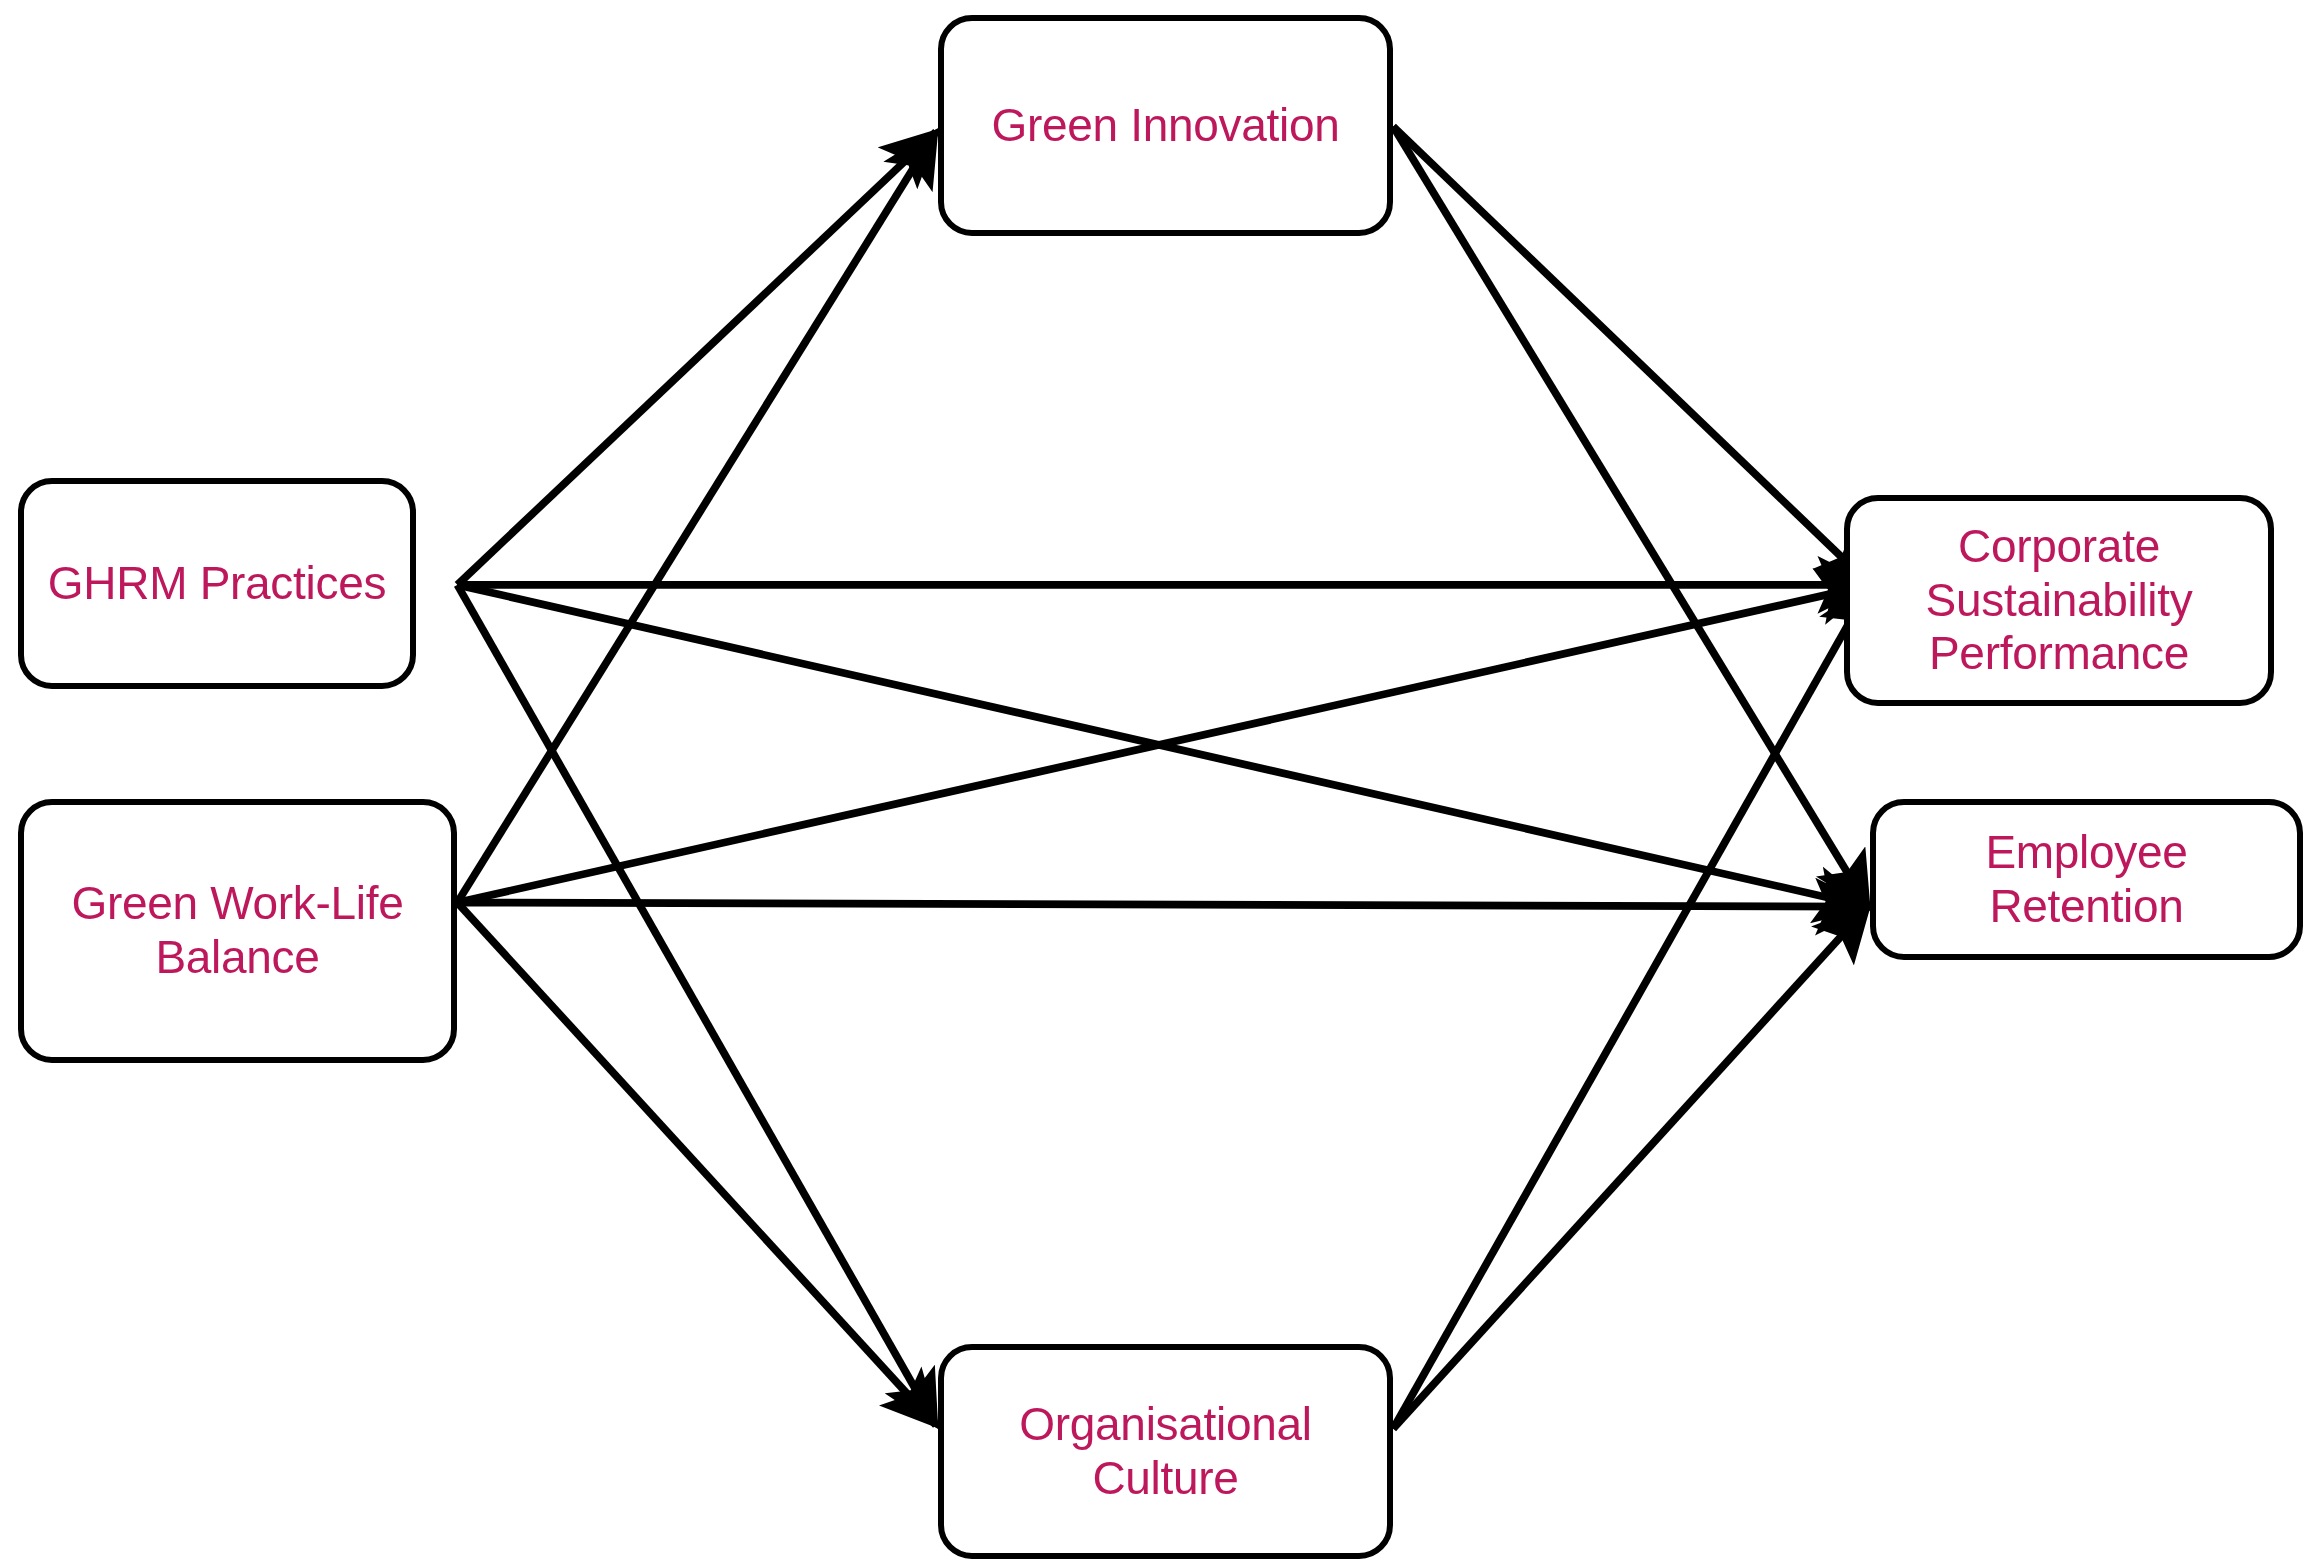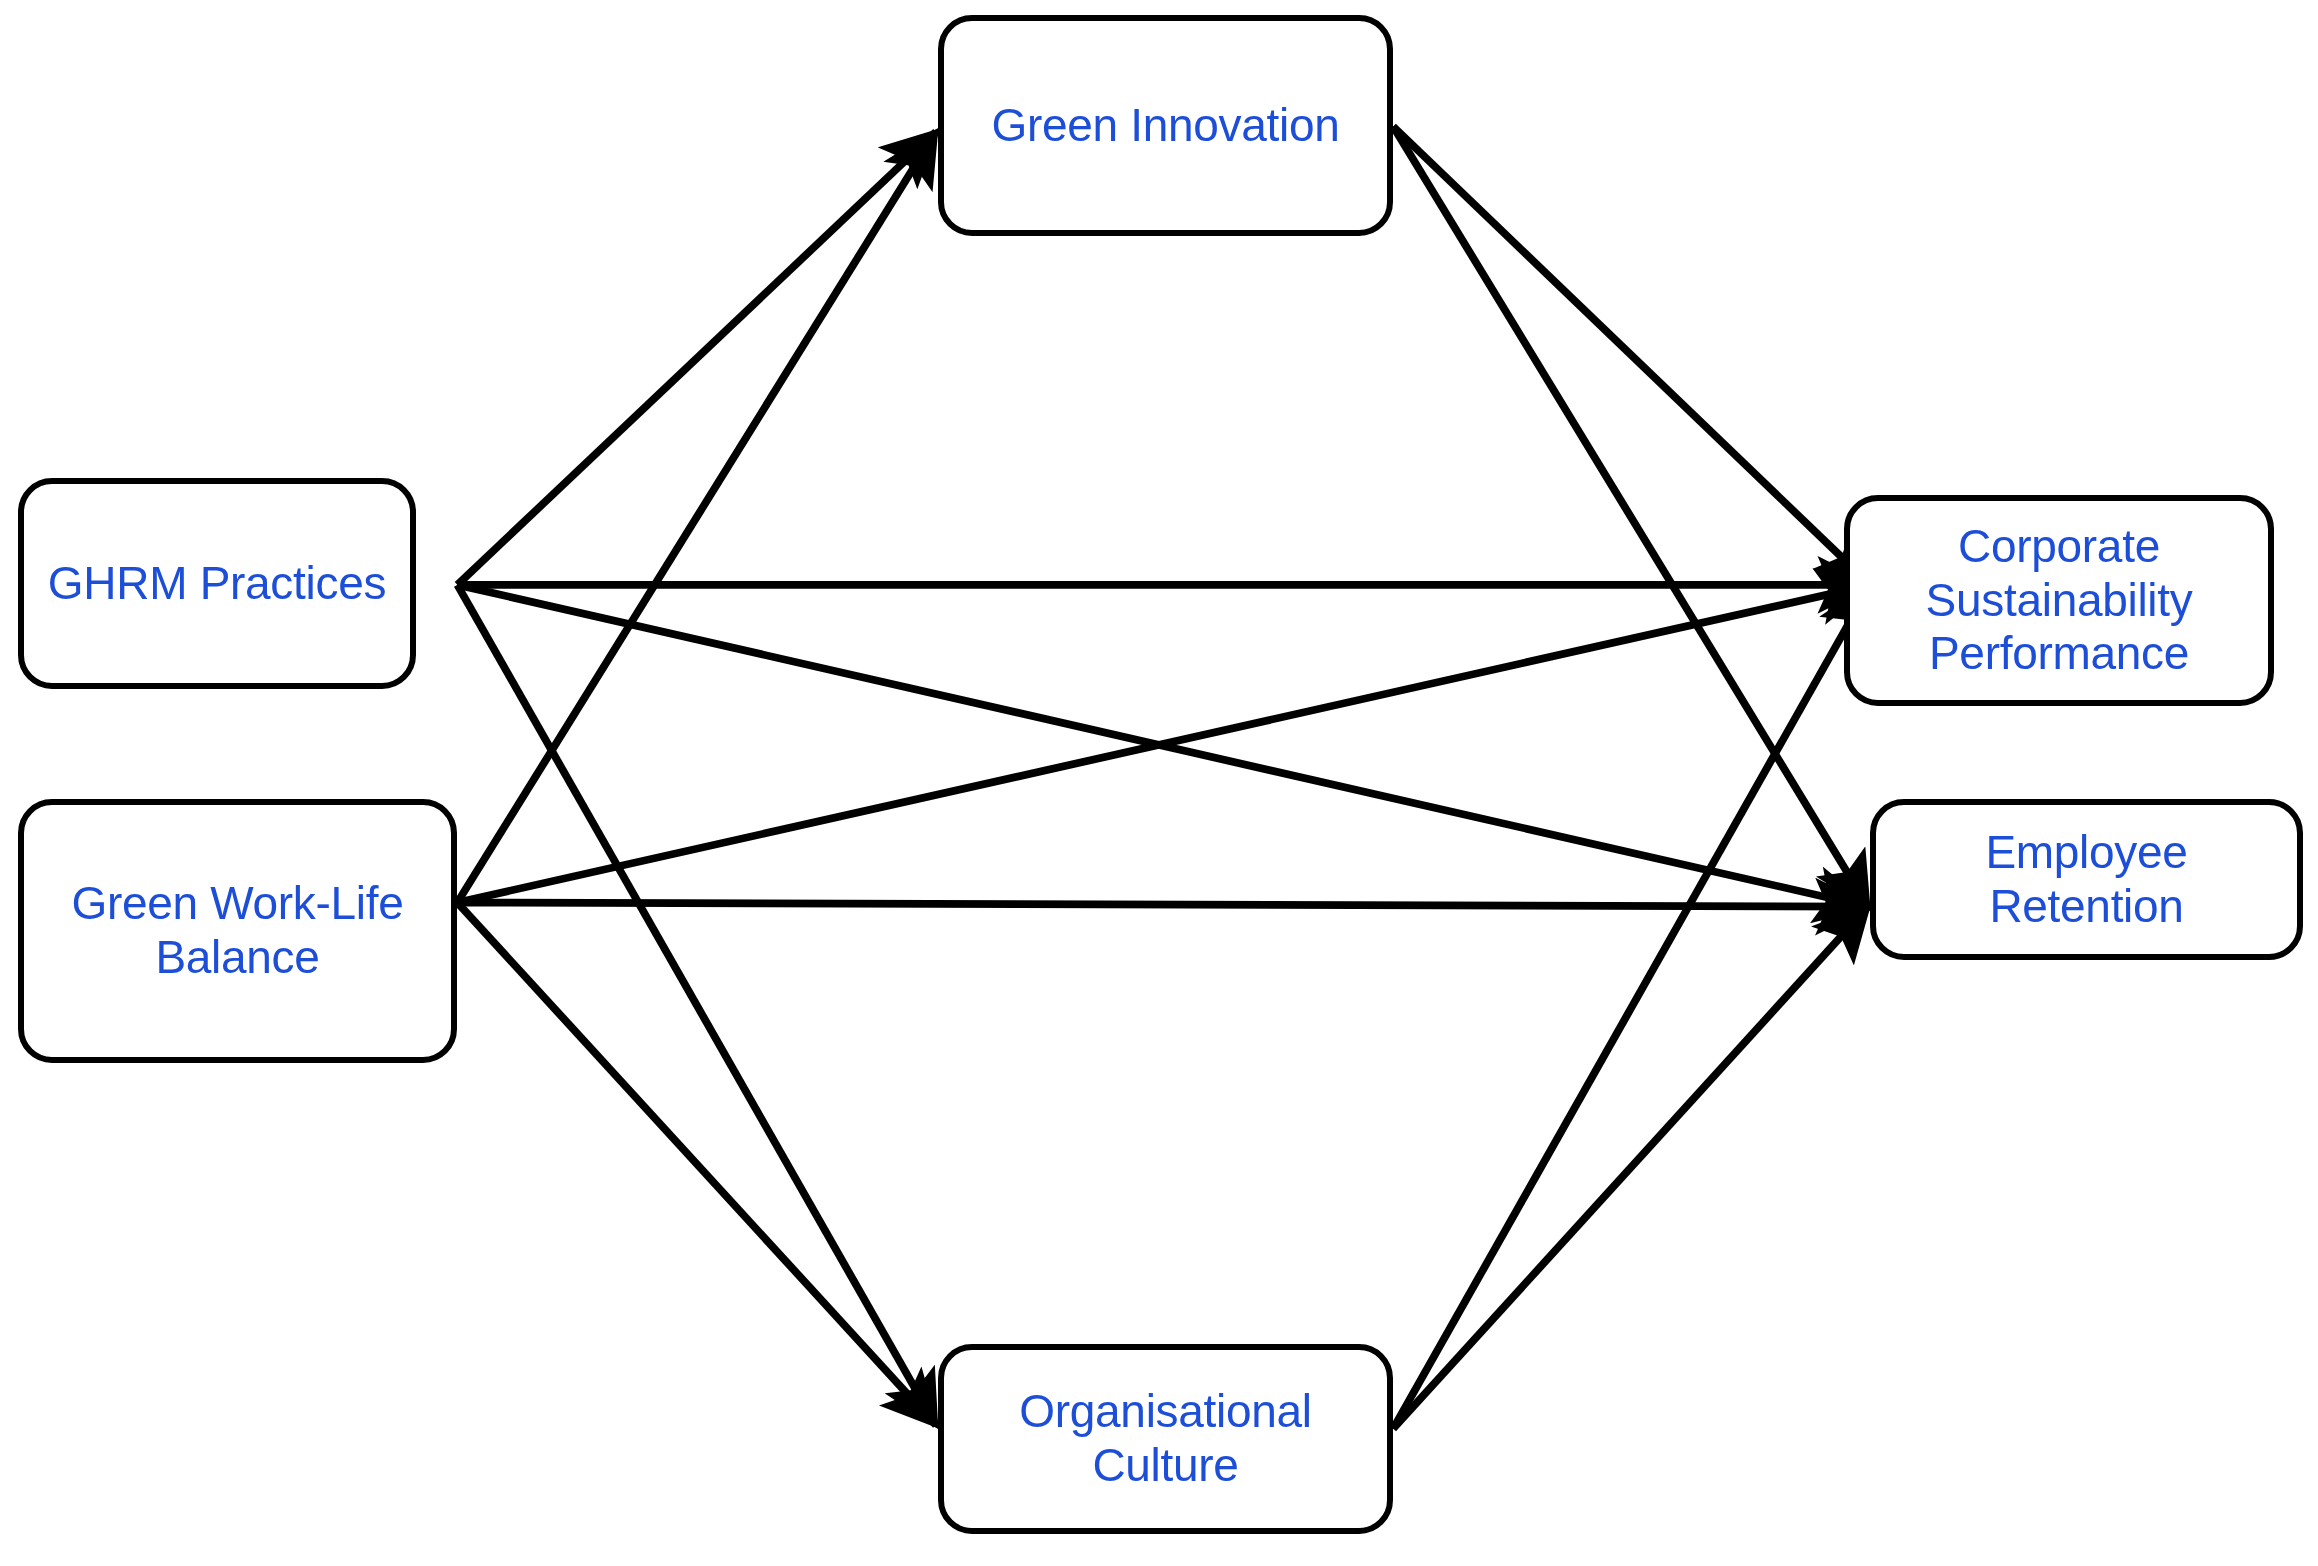--- a/index.html
+++ b/index.html
@@ -37,31 +37,31 @@
     display: flex;
     align-items: center;
     justify-content: center;
     text-align: center;
     z-index: 5;
   }
   .node-label {
     font-family: "Liberation Sans", sans-serif;
     font-size: 46px;
     line-height: 1.17;
-    color: #1d4ed8;
+    color: #be185d;
     font-weight: 400;
     letter-spacing: -0.3px;
     white-space: pre-line;
     padding: 0 14.3px;
   }
   
   #node-ghrm-practices       { left: 18px;   top: 478px;  width: 398px; height: 211px; }
   #node-green-work-life      { left: 18px;   top: 799px; width: 439px; height: 264px; }
   #node-green-innovation     { left: 938px; top: 15px;   width: 455px; height: 221px; }
-  #node-organisational-culture { left: 938px; top: 1344px; width: 455px; height: 190px; }
+  #node-organisational-culture { left: 938px; top: 1344px; width: 455px; height: 215px; }
   #node-corporate-sustainability { left: 1844px; top: 480px; width: 430px; height: 211px; margin-top: 15px; }
   #node-employee-retention   { left: 1870px; top: 799px; width: 433px; height: 161px; }
 </style>
 </head>
 <body>
 
 <div id="diagram-root">
 
   <svg id="diagram-svg" viewBox="0 0 3905 2639" xmlns="http://www.w3.org/2000/svg">
     <defs>

